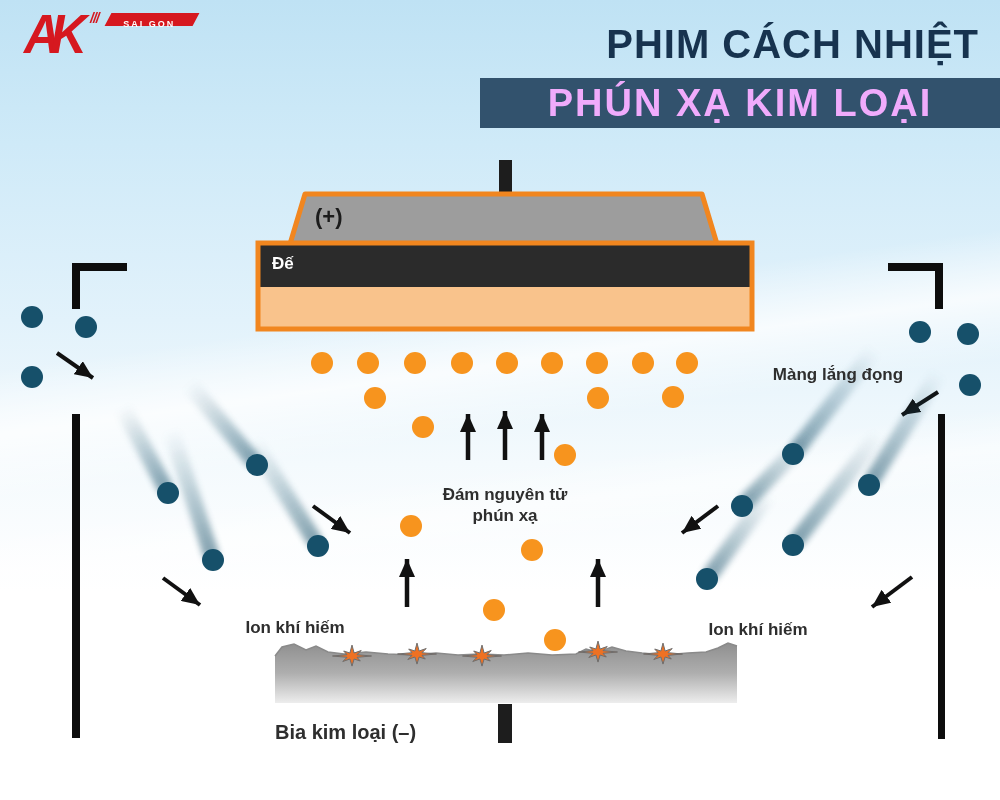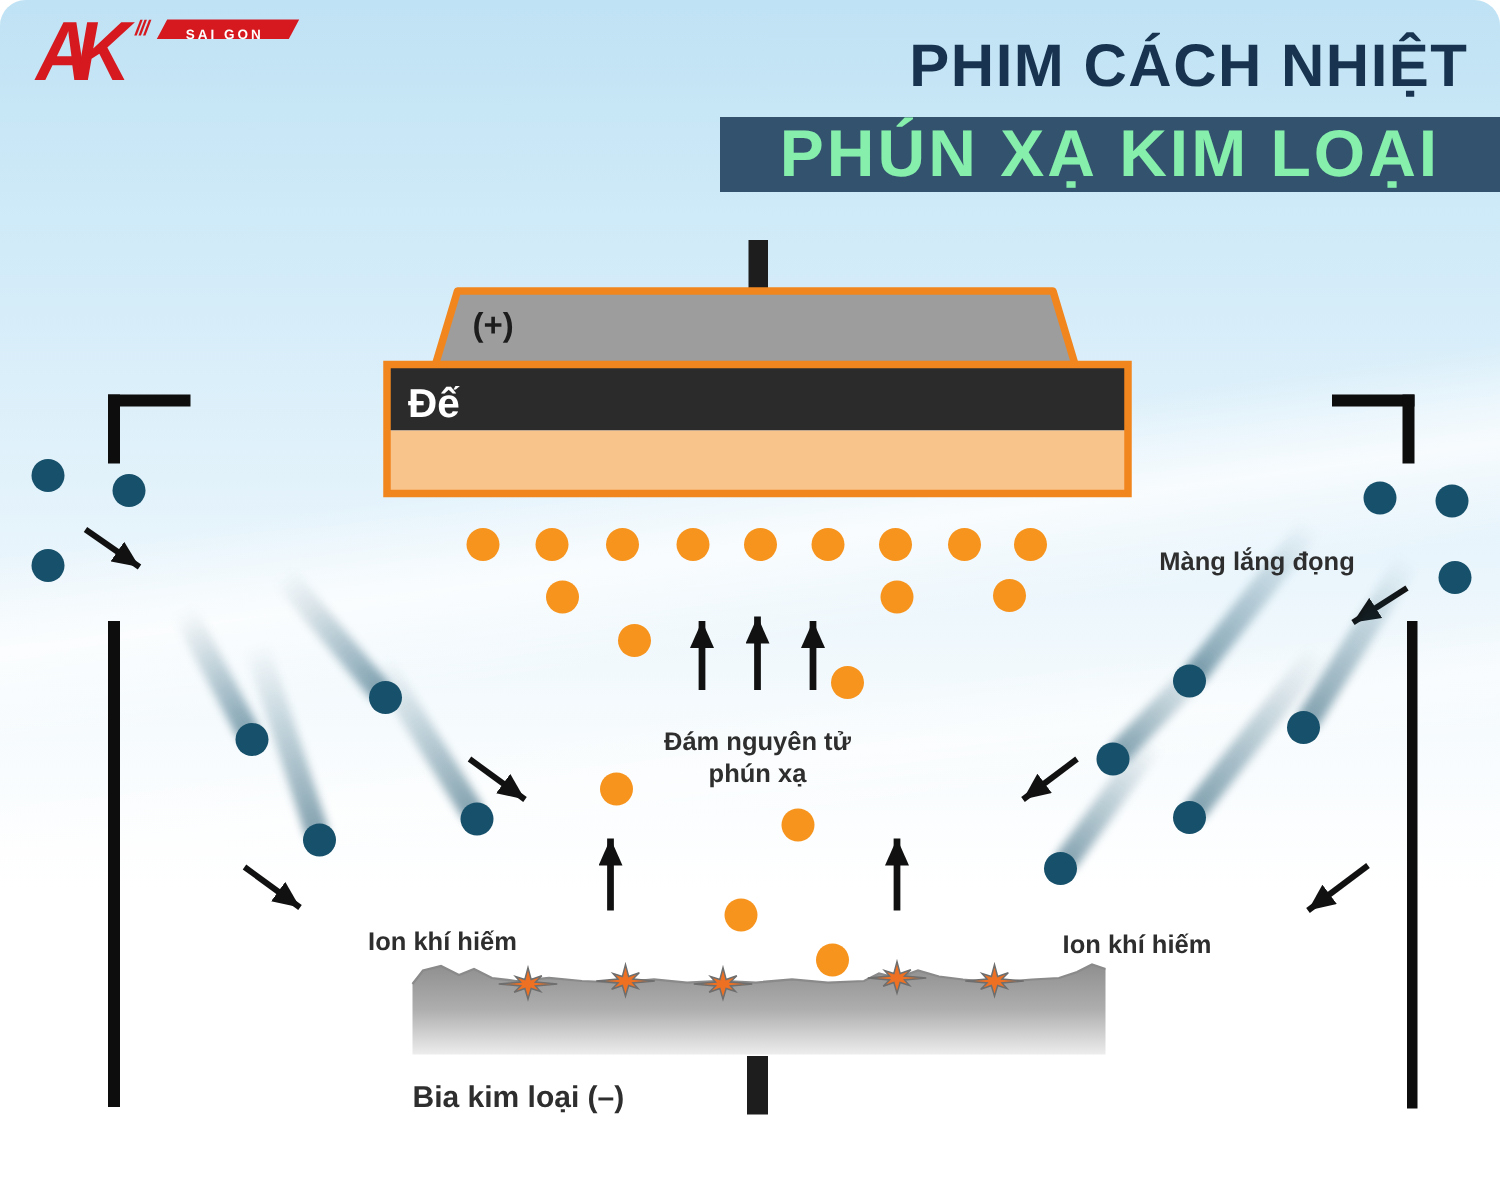--- a/index.html
+++ b/index.html
@@ -1,20 +1,19 @@
 <!DOCTYPE html>
 <html><head>
 <meta charset="utf-8">
 <style>
   html,body{margin:0;padding:0;background:#fff;}
   .canvas{
     position:relative;width:1000px;height:800px;overflow:hidden;
     font-family:"Liberation Sans",sans-serif;
     background:linear-gradient(180deg,#bfe2f4 0%,#cfeaf8 18%,#e2f2fb 40%,#f4fafd 58%,#ffffff 74%,#ffffff 100%);
-    border-radius:17px;
   }
   .bg-streak{position:absolute;left:-6%;width:112%;pointer-events:none;}
   .bg-streak.s1{top:300px;height:130px;transform:rotate(-8deg);
     background:linear-gradient(180deg,rgba(255,255,255,0),rgba(255,255,255,.75) 50%,rgba(255,255,255,0));}
   .bg-streak.s2{top:470px;height:80px;transform:rotate(-7deg);
     background:linear-gradient(180deg,rgba(255,255,255,0),rgba(255,255,255,.5) 50%,rgba(255,255,255,0));}
 
   
   .logo{position:absolute;left:22px;top:6px;width:190px;height:64px;}
   .logo .ak{position:absolute;left:2px;top:0px;font-size:56px;line-height:56px;font-weight:900;
@@ -25,37 +24,37 @@
     transform:skewX(-28deg);text-align:center;}
   .logo .banner span{display:inline-block;transform:skewX(28deg);color:#fff;font-size:9px;font-weight:700;
     letter-spacing:2px;line-height:13px;}
   .logo .auto{position:absolute;left:64px;top:16px;font-size:37px;line-height:40px;font-weight:700;
     color:#222;letter-spacing:2px;}
 
   
   .title1{position:absolute;right:21px;top:22px;font-size:40px;font-weight:800;color:#17334f;
     letter-spacing:1px;white-space:nowrap;}
   .band{position:absolute;left:480px;right:0;top:78px;height:50px;background:#32526d;text-align:center;}
-  .band span{font-size:44px;font-weight:800;color:#86efac;line-height:50px;letter-spacing:2px;white-space:nowrap;}
+  .band span{font-size:38px;font-weight:800;color:#f0abfc;line-height:50px;letter-spacing:2px;white-space:nowrap;}
 
   .scene{position:absolute;left:0;top:0;}
 
   
   #particles div{pointer-events:none;}
   .dot{position:absolute;width:22px;height:22px;border-radius:50%;}
   .dot.atom{background:#f7941e;}
   .dot.ion{background:#16506a;}
   .trail{position:absolute;height:16px;border-radius:8px;filter:blur(3px);}
   .trail.left{background:linear-gradient(to left,rgba(22,80,106,.55),rgba(22,80,106,0) 88%);}
   .trail.right{background:linear-gradient(to right,rgba(22,80,106,.55),rgba(22,80,106,0) 88%);}
 
   
   .lbl{position:absolute;color:#2e2e2e;font-weight:700;font-size:17px;white-space:nowrap;}
   .lbl.anode{left:315px;top:204px;font-size:22px;font-weight:600;color:#1c1c1c;}
-  .lbl.de{left:272px;top:254px;color:#ffffff;font-size:27px;}
+  .lbl.de{left:272px;top:254px;color:#ffffff;font-size:17px;}
   .lbl.poly{left:272px;top:295px;color:#ffffff;font-size:20px;}
   .lbl.cloud{left:405px;top:484px;width:200px;text-align:center;line-height:21px;white-space:normal;}
   .lbl.film{left:758px;top:365px;width:160px;text-align:center;}
   .lbl.ionL{left:215px;top:618px;width:160px;text-align:center;}
   .lbl.ionR{left:678px;top:620px;width:160px;text-align:center;}
   .lbl.target{left:275px;top:721px;font-size:20px;}
 </style>
 </head>
 <body>
 

